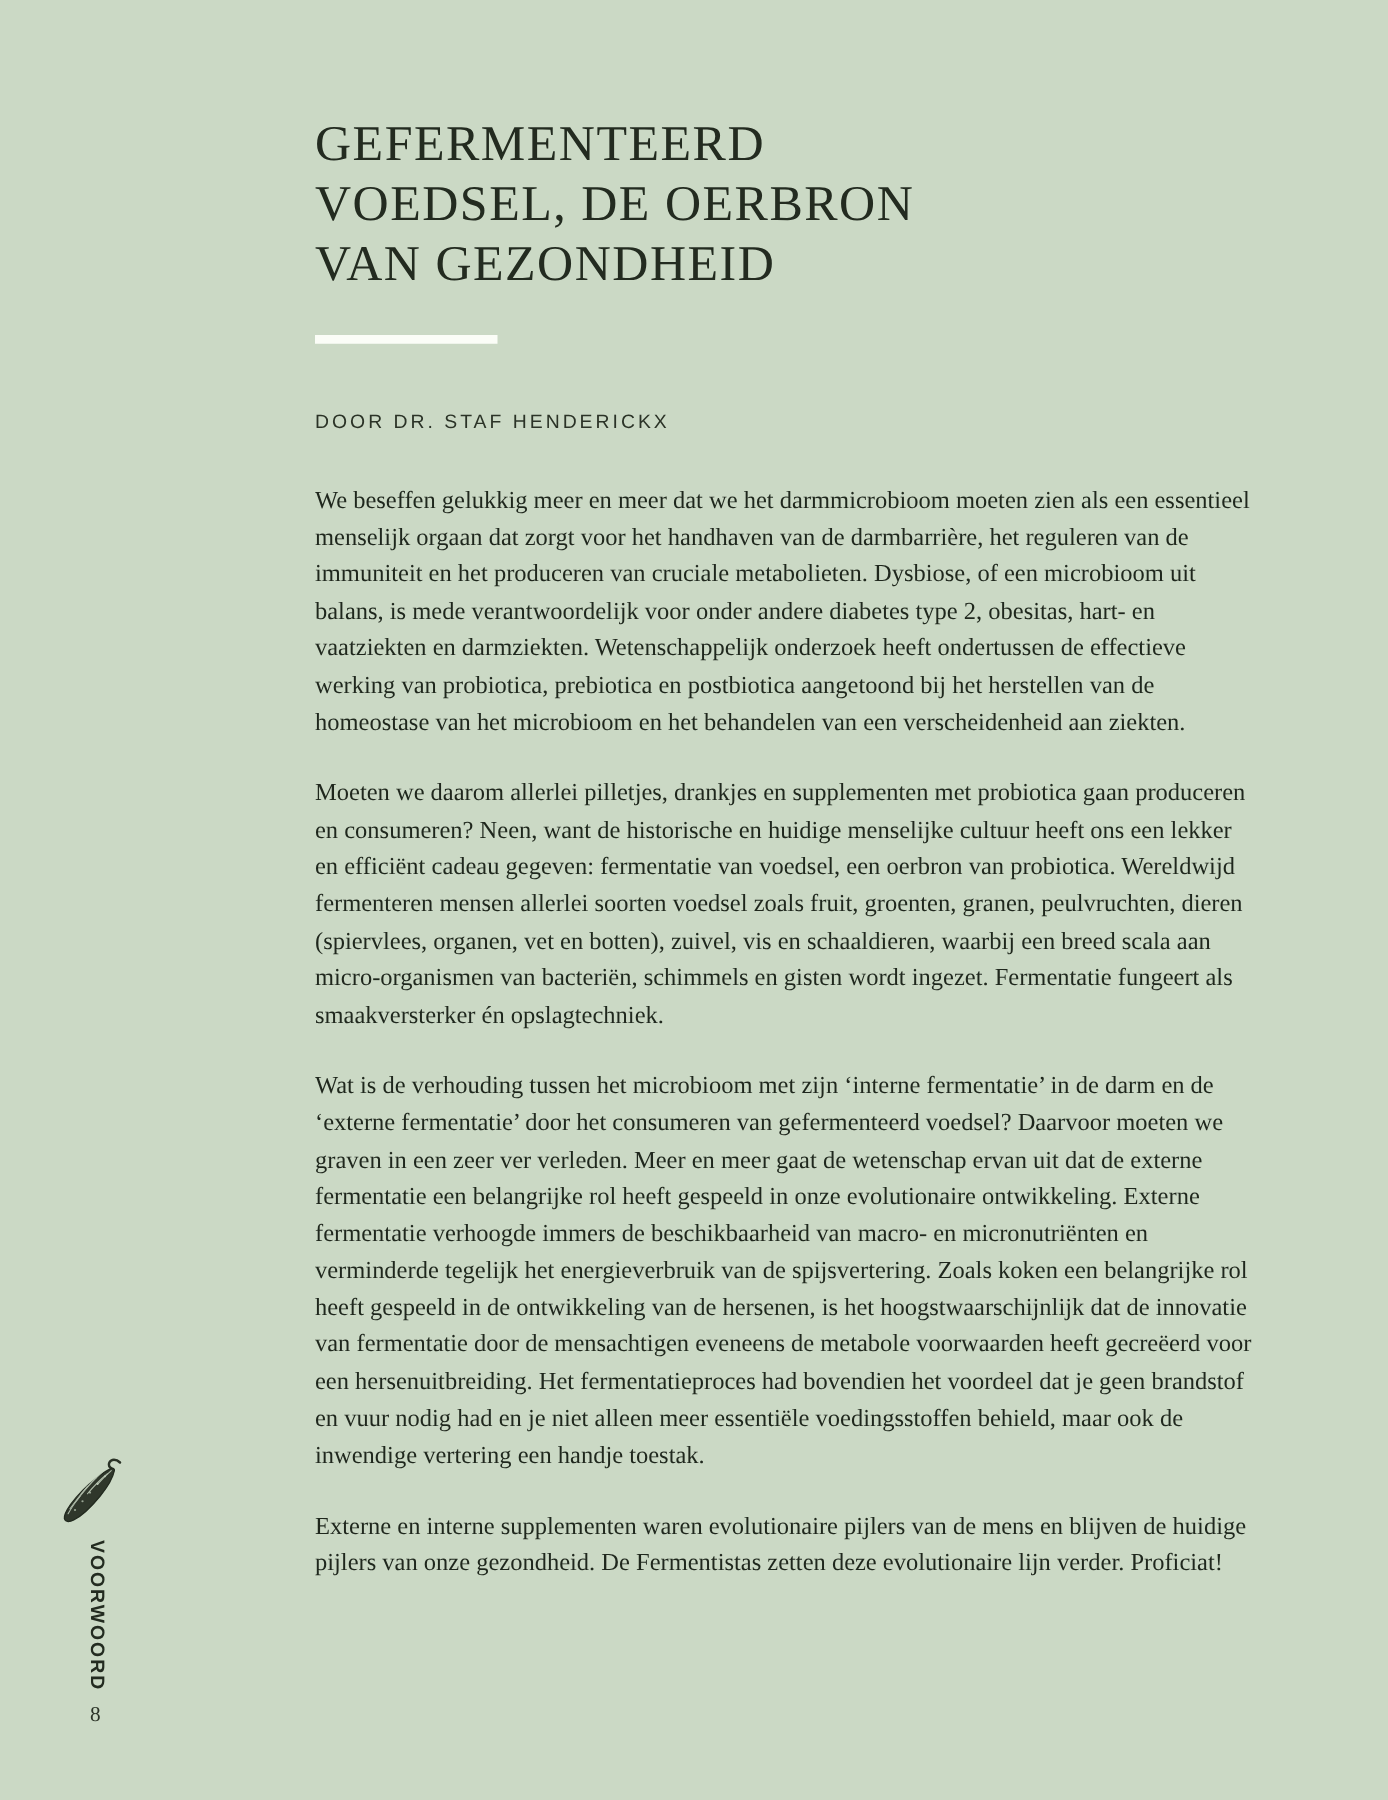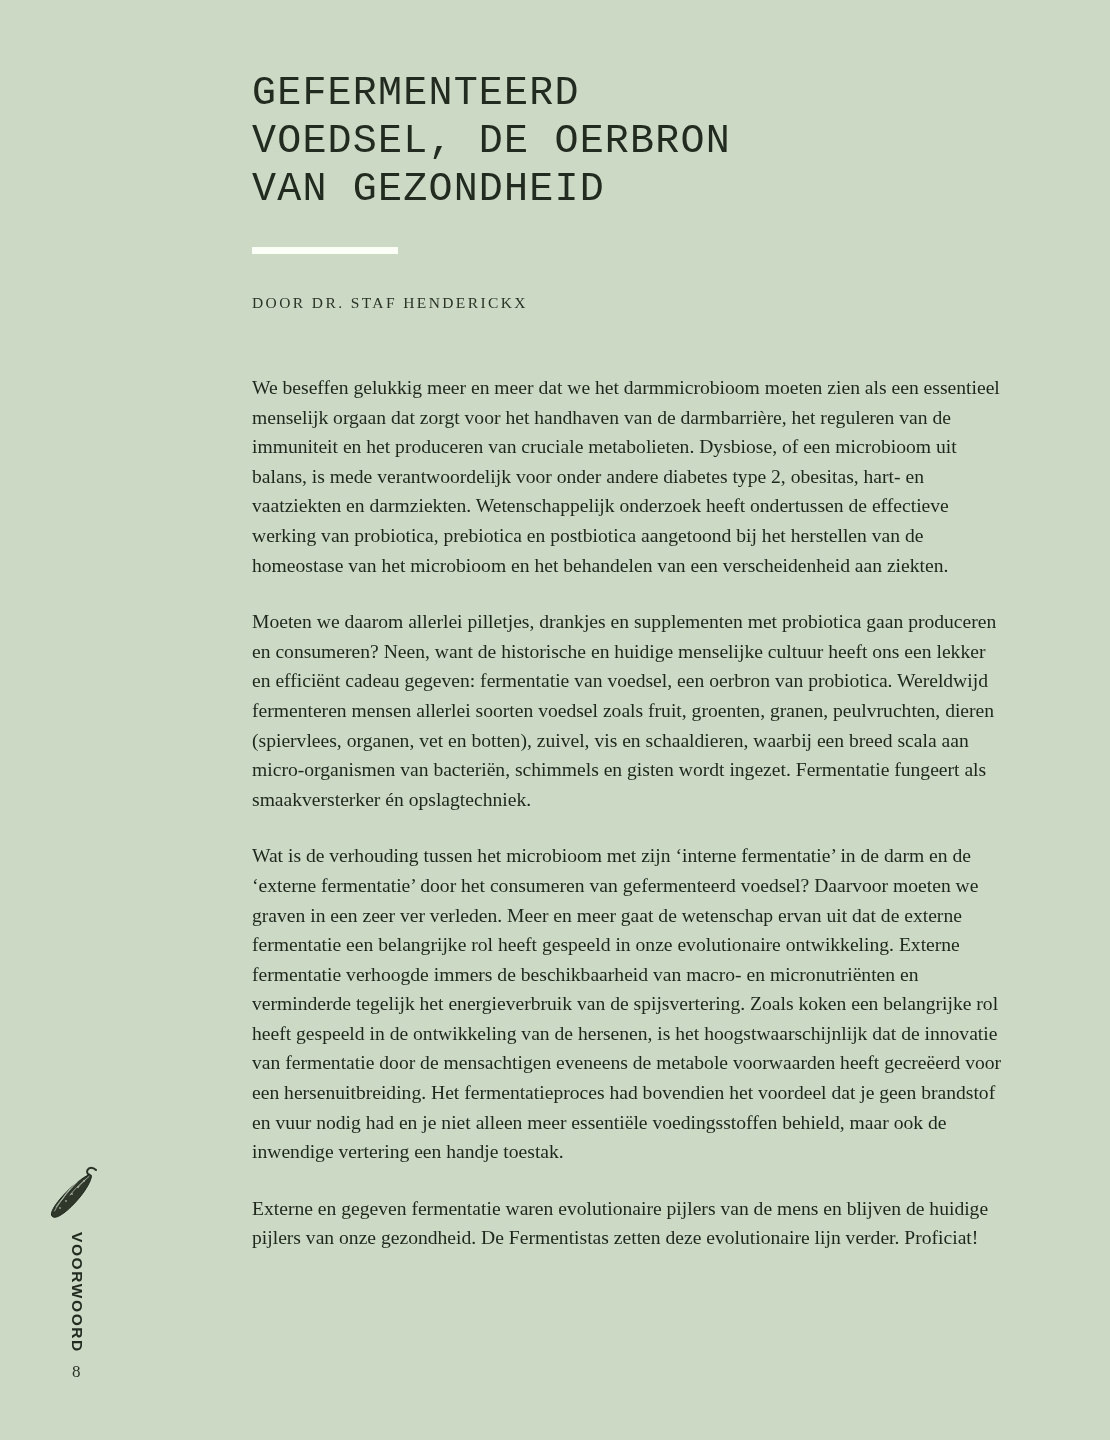--- a/index.html
+++ b/index.html
@@ -82,48 +82,48 @@
   
   .content {
     position: absolute;
     left: 252px;
     top: 0;
     width: 752px;
   }
 
   .article-title {
     margin: 0;
-    padding-top: 70px;
-    font-family: Liberation Mono, monospace;
+    padding-top: 91px;
+    font-family: Liberation Serif, serif;
     font-weight: 400;
     font-size: 40px;
     line-height: 48px;
     letter-spacing: 1.2px;
     color: #232b20;
     max-width: 520px;
   }
 
   .title-rule {
     margin-top: 33px;
     width: 146px;
     height: 7px;
     background: #fbfdf7;
   }
 
   .byline {
-    margin-top: 40px;
-    font-family: Liberation Serif, serif;
+    margin-top: 54px;
+    font-family: Liberation Sans, sans-serif;
     font-size: 15.5px;
     font-weight: 400;
     letter-spacing: 2.4px;
     color: #2b3327;
   }
 
   .body-copy {
-    margin-top: 61px;
+    margin-top: 39px;
   }
 
   .body-copy p {
     margin: 0 0 27px 0;
     font-family: "Liberation Serif", serif;
     font-size: 19.6px;
     line-height: 29.6px;
     color: #1f271d;
     text-align: left;
     hyphens: none;
@@ -184,18 +184,18 @@
     <h1 class="article-title">GEFERMENTEERD VOEDSEL, DE OERBRON VAN GEZONDHEID</h1>
 
     <div class="title-rule"></div>
 
     <div class="byline">DOOR DR. STAF HENDERICKX</div>
 
     <div class="body-copy">
       <p>We beseffen gelukkig meer en meer dat we het darmmicrobioom moeten zien als een essentieel menselijk orgaan dat zorgt voor het handhaven van de darmbarrière, het reguleren van de immuniteit en het produceren van cruciale metabolieten. Dysbiose, of een microbioom uit balans, is mede verantwoordelijk voor onder andere diabetes type 2, obesitas, hart- en vaatziekten en darmziekten. Wetenschappelijk onderzoek heeft ondertussen de effectieve werking van probiotica, prebiotica en postbiotica aangetoond bij het herstellen van de homeostase van het microbioom en het behandelen van een verscheidenheid aan ziekten.</p>
       <p>Moeten we daarom allerlei pilletjes, drankjes en supplementen met probiotica gaan produceren en consumeren? Neen, want de historische en huidige menselijke cultuur heeft ons een lekker en efficiënt cadeau gegeven: fermentatie van voedsel, een oerbron van probiotica. Wereldwijd fermenteren mensen allerlei soorten voedsel zoals fruit, groenten, granen, peulvruchten, dieren (spiervlees, organen, vet en botten), zuivel, vis en schaaldieren, waarbij een breed scala aan micro-organismen van bacteriën, schimmels en gisten wordt ingezet. Fermentatie fungeert als smaakversterker én opslagtechniek.</p>
       <p>Wat is de verhouding tussen het microbioom met zijn ‘interne fermentatie’ in de darm en de ‘externe fermentatie’ door het consumeren van gefermenteerd voedsel? Daarvoor moeten we graven in een zeer ver verleden. Meer en meer gaat de wetenschap ervan uit dat de externe fermentatie een belangrijke rol heeft gespeeld in onze evolutionaire ontwikkeling. Externe fermentatie verhoogde immers de beschikbaarheid van macro- en micronutriënten en verminderde tegelijk het energieverbruik van de spijsvertering. Zoals koken een belangrijke rol heeft gespeeld in de ontwikkeling van de hersenen, is het hoogstwaarschijnlijk dat de innovatie van fermentatie door de mensachtigen eveneens de metabole voorwaarden heeft gecreëerd voor een hersenuitbreiding. Het fermentatieproces had bovendien het voordeel dat je geen brandstof en vuur nodig had en je niet alleen meer essentiële voedingsstoffen behield, maar ook de inwendige vertering een handje toestak.</p>
-      <p>Externe en gegeven fermentatie waren evolutionaire pijlers van de mens en blijven de huidige pijlers van onze gezondheid. De Fermentistas zetten deze evolutionaire lijn verder. Proficiat!</p>
+      <p>Externe en interne supplementen waren evolutionaire pijlers van de mens en blijven de huidige pijlers van onze gezondheid. De Fermentistas zetten deze evolutionaire lijn verder. Proficiat!</p>
     </div>
 
   </div>
 
 </div>
 
 </body></html>

